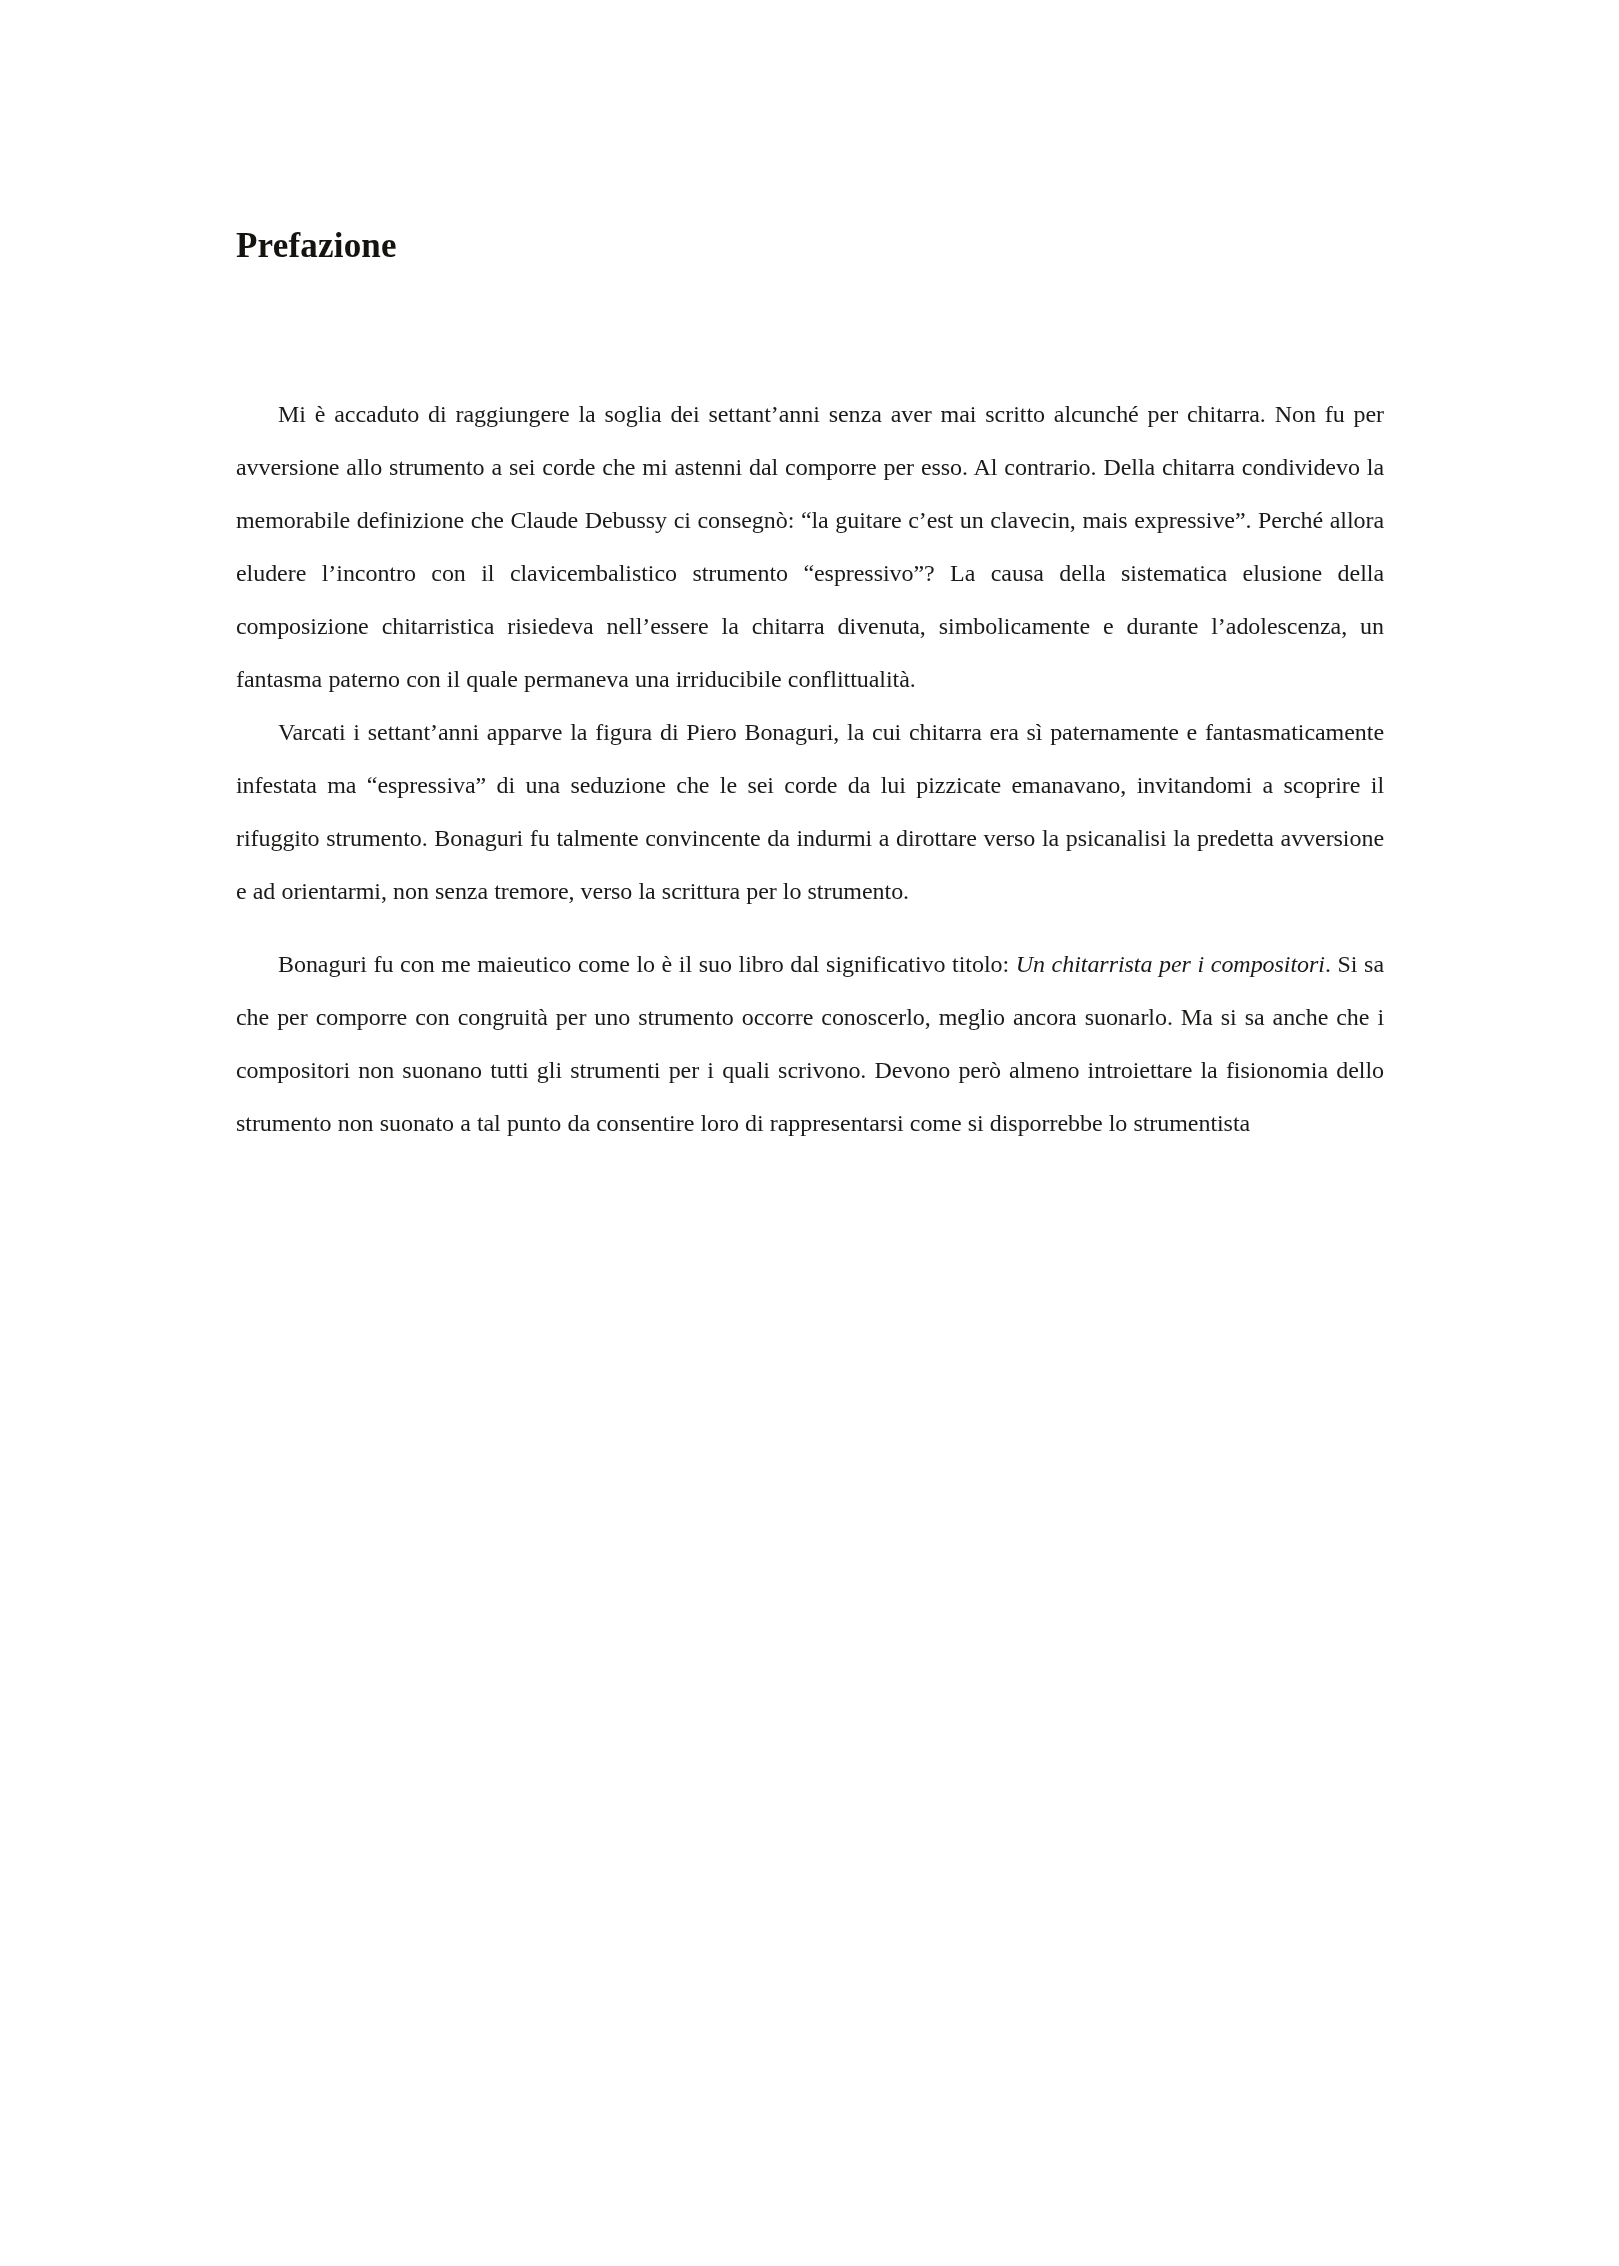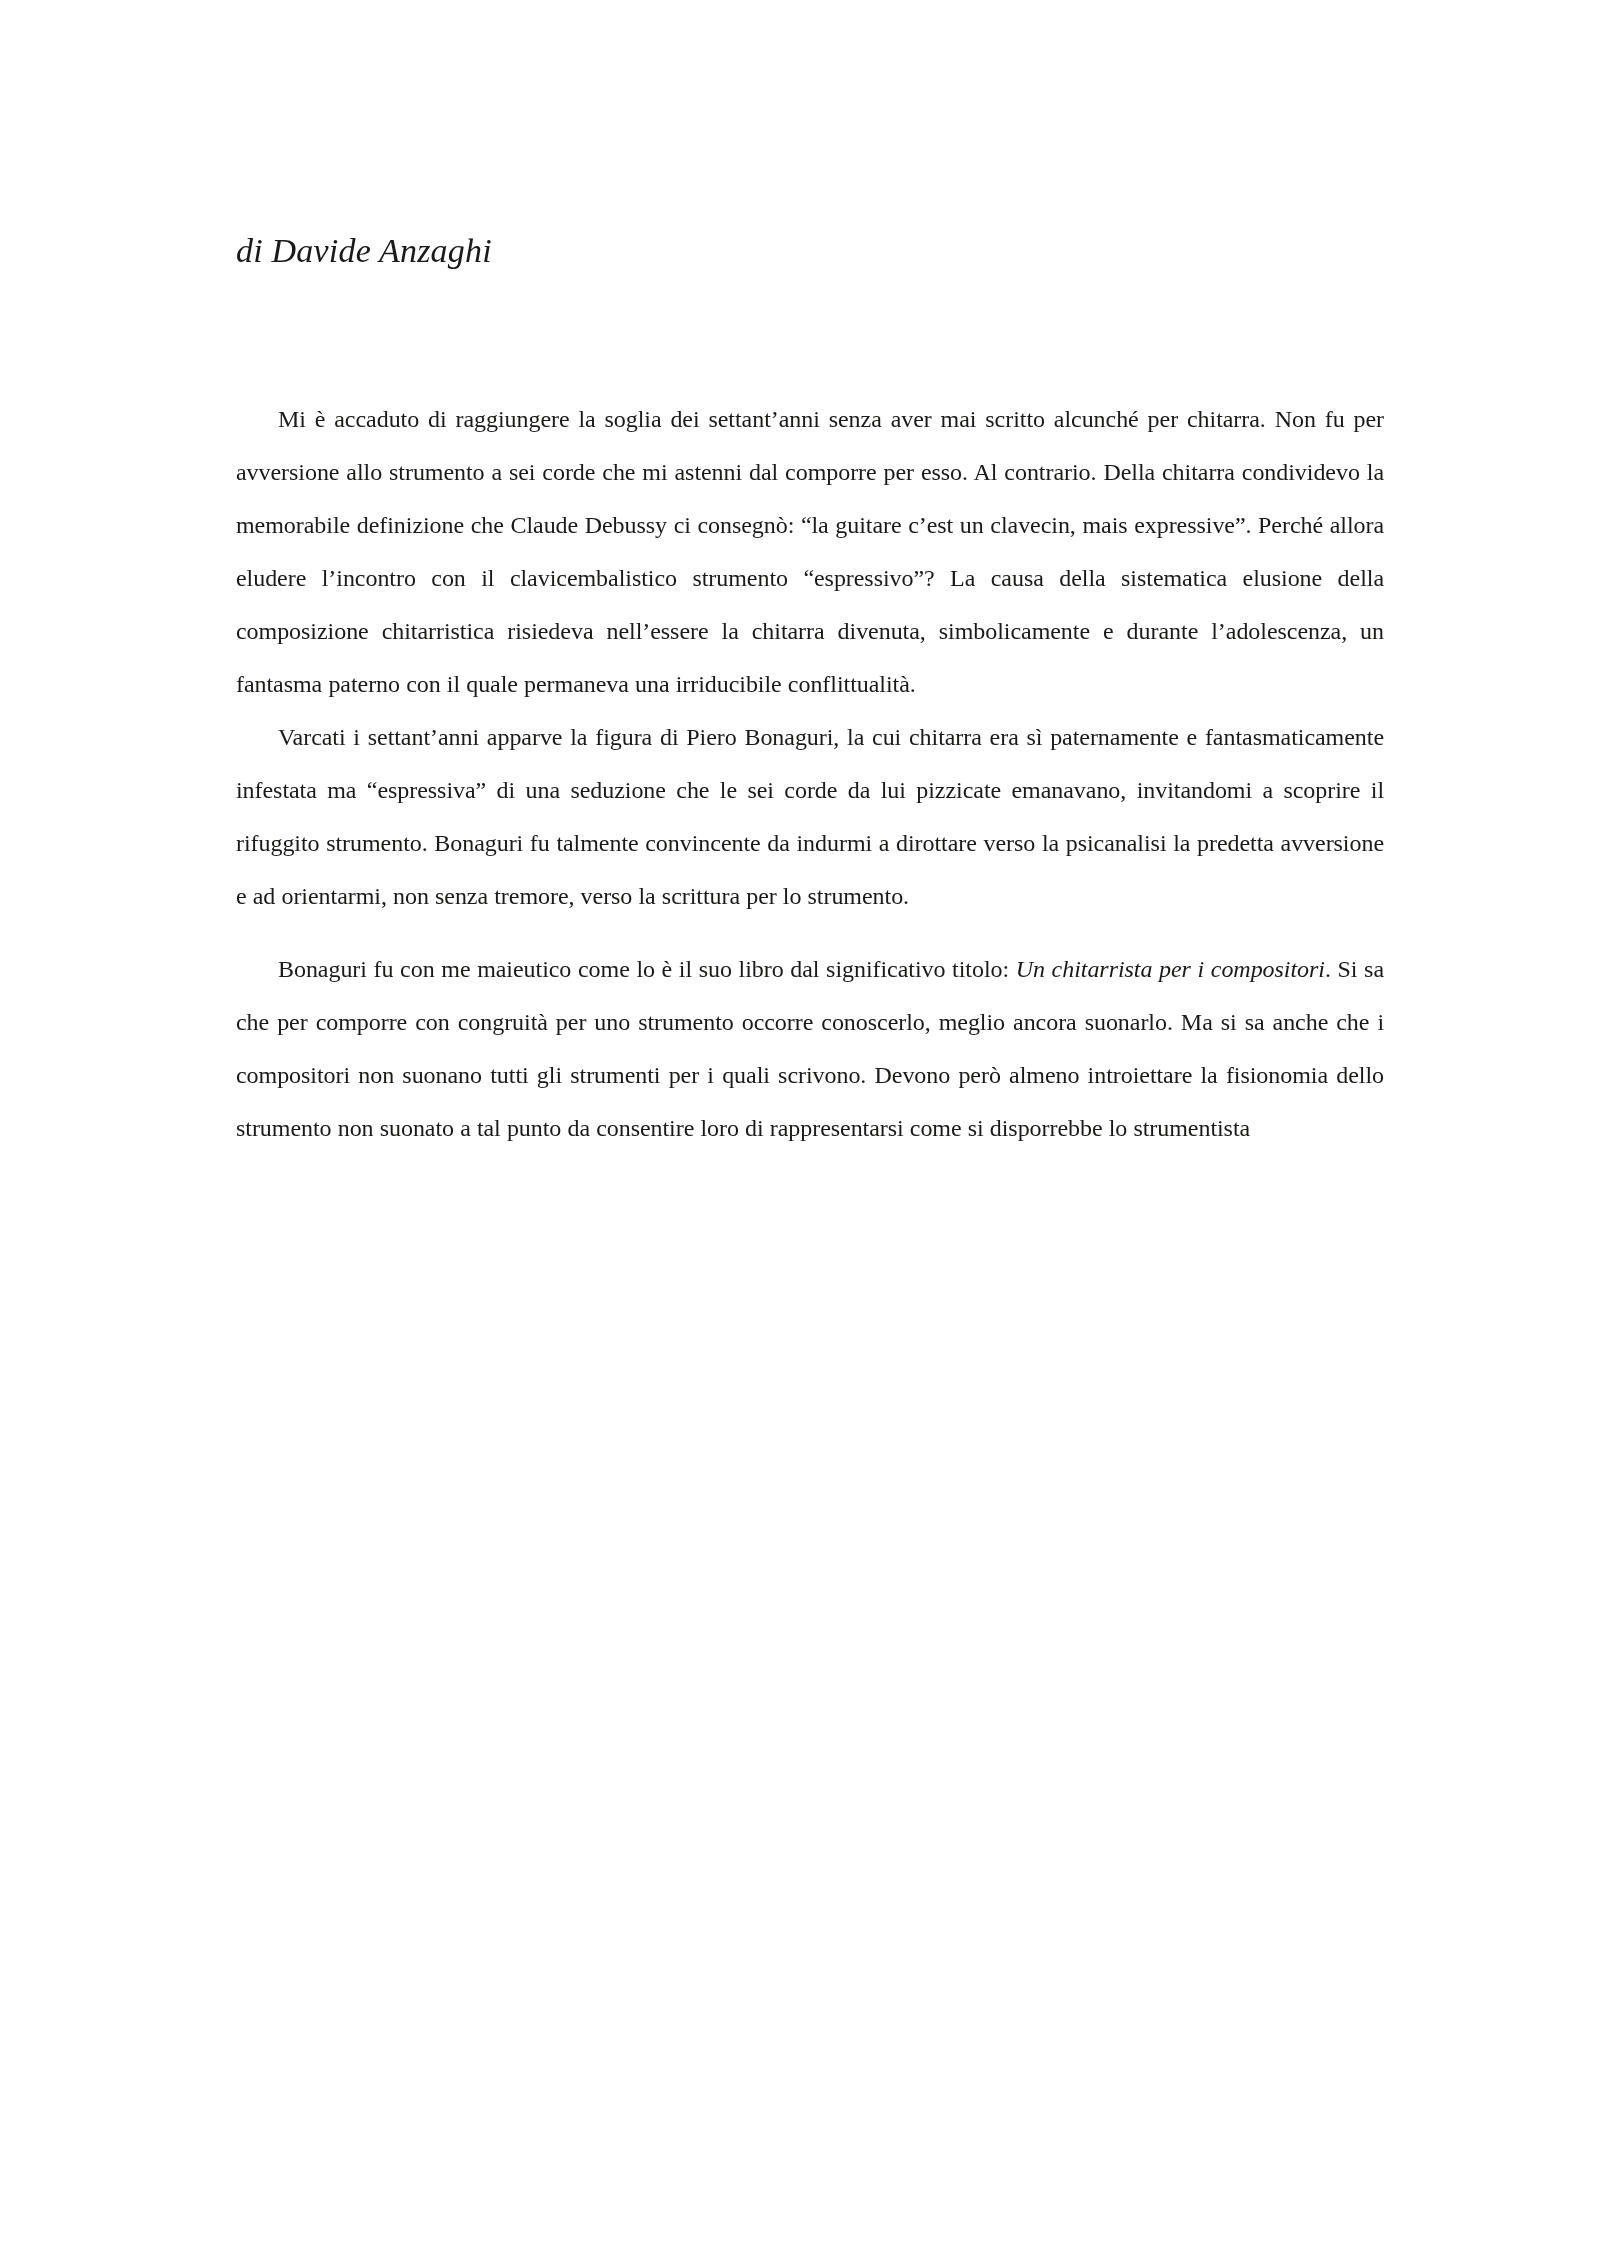--- a/index.html
+++ b/index.html
@@ -81,22 +81,22 @@
     margin-top: 20px;
   }
 </style>
 </head>
 <body style="background: rgb(255, 255, 255); color: rgb(26, 26, 24);">
 
 <div class="page">
 
   <div class="text-block">
 
+    <h1 class="chapter-title">Prefazione</h1>
 
-    <div class="chapter-byline">di Davide Anzaghi</div>
 
     <div class="body-copy">
 
       <p>Mi è accaduto di raggiungere la soglia dei settant’anni senza aver mai scritto alcunché per chitarra. Non fu per avversione allo strumento a sei corde che mi astenni dal comporre per esso. Al contrario. Della chitarra condividevo la memorabile definizione che Claude Debussy ci consegnò: “la guitare c’est un clavecin, mais expressive”. Perché allora eludere l’incontro con il clavicembalistico strumento “espressivo”? La causa della sistematica elusione della composizione chitarristica risiedeva nell’essere la chitarra divenuta, simbolicamente e durante l’adolescenza, un fantasma paterno con il quale permaneva una irriducibile conflittualità.</p>
 
       <p>Varcati i settant’anni apparve la figura di Piero Bonaguri, la cui chitarra era sì paternamente e fantasmaticamente infestata ma “espressiva” di una seduzione che le sei corde da lui pizzicate emanavano, invitandomi a scoprire il rifuggito strumento. Bonaguri fu talmente convincente da indurmi a dirottare verso la psicanalisi la predetta avversione e ad orientarmi, non senza tremore, verso la scrittura per lo strumento.</p>
 
       <p><span>Bonaguri fu con me maieutico come lo è il suo libro dal significativo titolo: </span><em class="work-title">Un chitarrista per i compositori</em><span>. Si sa che per comporre con congruità per uno strumento occorre conoscerlo, meglio ancora suonarlo. Ma si sa anche che i compositori non suonano tutti gli strumenti per i quali scrivono. Devono però almeno introiettare la fisionomia dello strumento non suonato a tal punto da consentire loro di rappresentarsi come si disporrebbe lo strumentista</span></p>
 
     </div>

